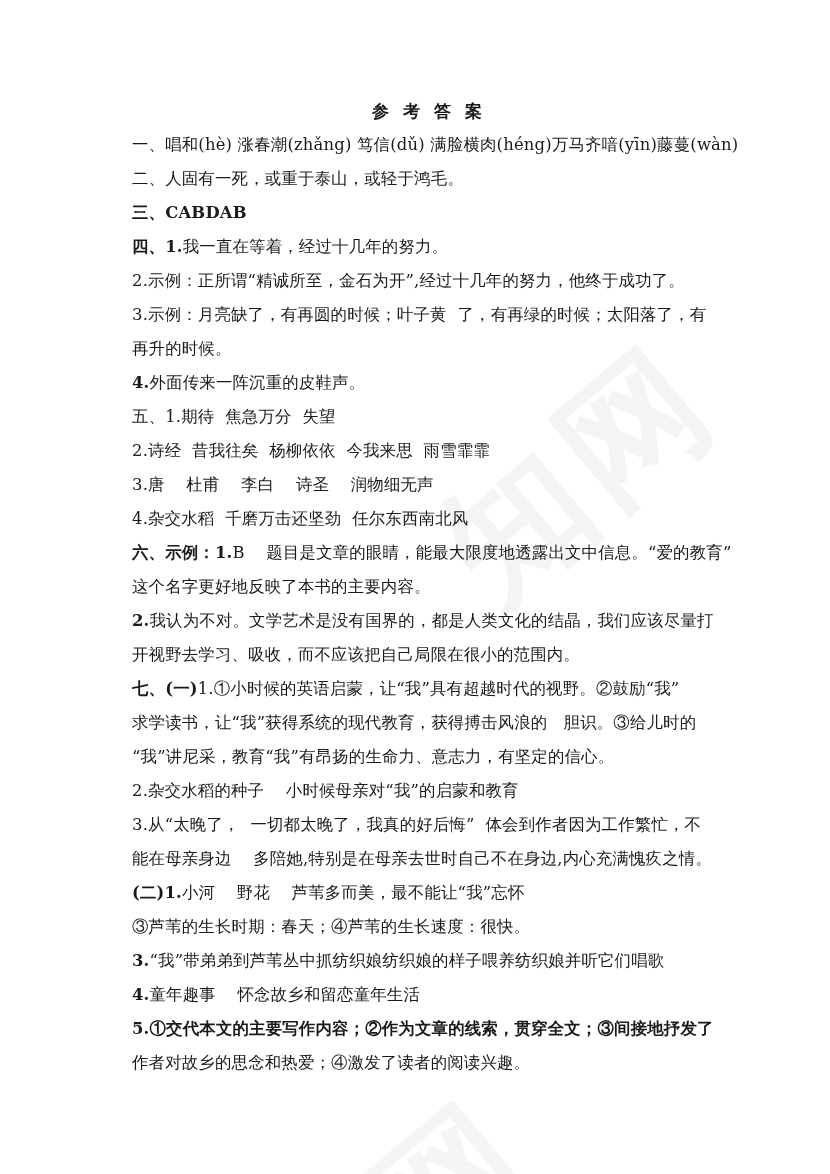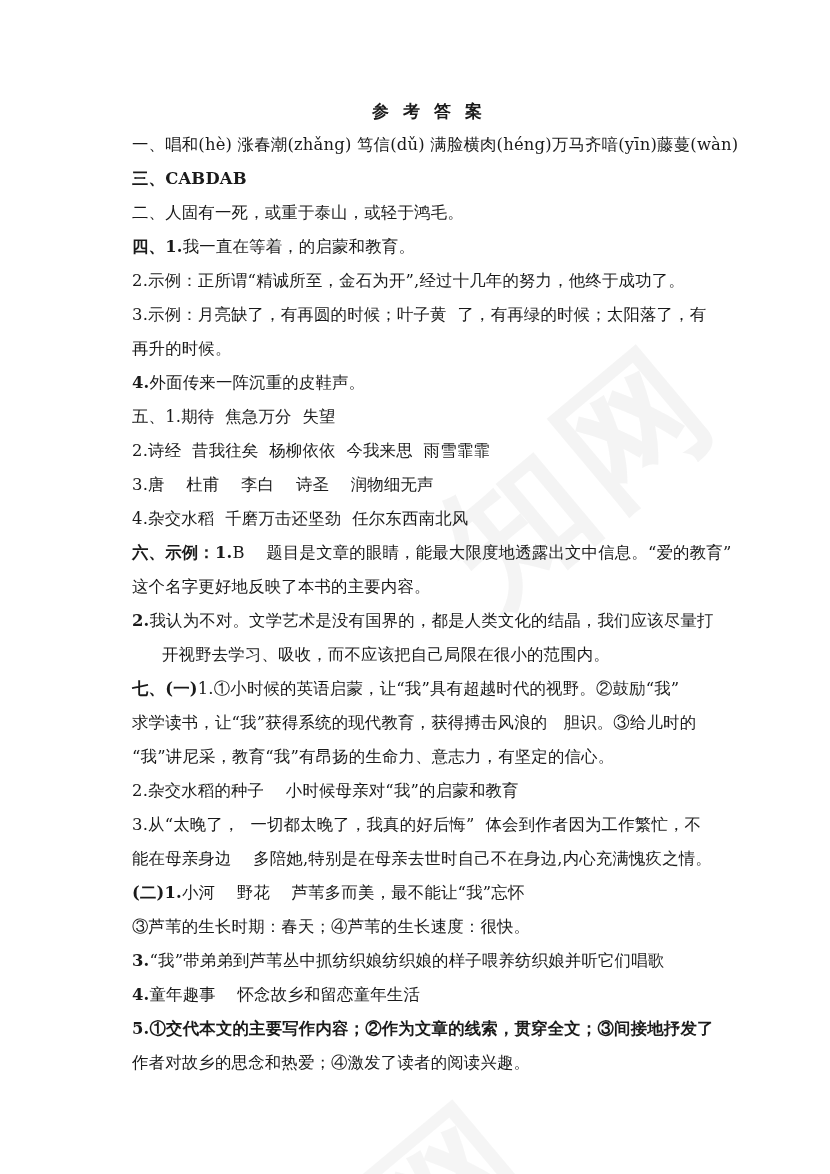--- a/index.html
+++ b/index.html
@@ -18,35 +18,35 @@
 </head>
 <body>
 
 <div class="watermark wm1">知网</div>
 <div class="watermark wm2">网</div>
 
 <div class="page">
   <div class="title">参考答案</div>
   <div id="lines">
       <div class="line"><span>一、</span><span class="b"></span><span style="white-space: pre;">唱和(hè) 涨春潮(zhǎng) 笃信(dǔ) 满脸横肉(héng)万马齐喑(yīn)藤蔓(wàn)</span></div>
+      <div class="line"><span>二、</span><span class="b"></span><span style="white-space: pre;">人固有一死，或重于泰山，或轻于鸿毛。</span></div>
       <div class="line"><span class="b">三、</span><span class="b">CABDAB</span><span style="white-space: pre;"></span></div>
-      <div class="line"><span>二、</span><span class="b"></span><span style="white-space: pre;">人固有一死，或重于泰山，或轻于鸿毛。</span></div>
-      <div class="line"><span class="b">四、</span><span class="b">1.</span><span style="white-space: pre;">我一直在等着，的启蒙和教育。</span></div>
+      <div class="line"><span class="b">四、</span><span class="b">1.</span><span style="white-space: pre;">我一直在等着，经过十几年的努力。</span></div>
       <div class="line"><span></span><span class="b"></span><span style="white-space: pre;">2.示例：正所谓“精诚所至，金石为开”,经过十几年的努力，他终于成功了。</span></div>
       <div class="line"><span></span><span class="b"></span><span style="white-space: pre;">3.示例：月亮缺了，有再圆的时候；叶子黄  了，有再绿的时候；太阳落了，有</span></div>
       <div class="line"><span></span><span class="b"></span><span style="white-space: pre;">再升的时候。</span></div>
       <div class="line"><span></span><span class="b">4.</span><span style="white-space: pre; margin-top: 19px;">外面传来一阵沉重的皮鞋声。</span></div>
       <div class="line"><span>五、</span><span class="b"></span><span style="white-space: pre;">1.期待  焦急万分  失望</span></div>
       <div class="line"><span></span><span class="b"></span><span style="white-space: pre;">2.诗经  昔我往矣  杨柳依依  今我来思  雨雪霏霏</span></div>
       <div class="line"><span></span><span class="b"></span><span style="white-space: pre;">3.唐    杜甫    李白    诗圣    润物细无声</span></div>
       <div class="line"><span></span><span class="b"></span><span style="white-space: pre;">4.杂交水稻  千磨万击还坚劲  任尔东西南北风</span></div>
       <div class="line"><span class="b">六、示例：</span><span class="b">1.</span><span style="white-space: pre;">B    题目是文章的眼睛，能最大限度地透露出文中信息。“爱的教育”</span></div>
       <div class="line"><span></span><span class="b"></span><span style="white-space: pre;">这个名字更好地反映了本书的主要内容。</span></div>
       <div class="line"><span></span><span class="b">2.</span><span style="white-space: pre;">我认为不对。文学艺术是没有国界的，都是人类文化的结晶，我们应该尽量打</span></div>
-      <div class="line"><span></span><span class="b"></span><span style="white-space: pre; margin-left: 30px;">开视野去学习、吸收，而不应该把自己局限在很小的范围内。</span></div>
+      <div class="line"><span></span><span class="b"></span><span style="white-space: pre;">开视野去学习、吸收，而不应该把自己局限在很小的范围内。</span></div>
       <div class="line"><span class="b">七、(一)</span><span class="b"></span><span style="white-space: pre;">1.①小时候的英语启蒙，让“我”具有超越时代的视野。②鼓励“我”</span></div>
       <div class="line"><span></span><span class="b"></span><span style="white-space: pre;">求学读书，让“我”获得系统的现代教育，获得搏击风浪的   胆识。③给儿时的</span></div>
       <div class="line"><span></span><span class="b"></span><span style="white-space: pre;">“我”讲尼采，教育“我”有昂扬的生命力、意志力，有坚定的信心。</span></div>
       <div class="line"><span></span><span class="b"></span><span style="white-space: pre;">2.杂交水稻的种子    小时候母亲对“我”的启蒙和教育</span></div>
       <div class="line"><span></span><span class="b"></span><span style="white-space: pre;">3.从“太晚了，  一切都太晚了，我真的好后悔”  体会到作者因为工作繁忙，不</span></div>
       <div class="line"><span></span><span class="b"></span><span style="white-space: pre;">能在母亲身边    多陪她,特别是在母亲去世时自己不在身边,内心充满愧疚之情。</span></div>
       <div class="line"><span class="b">(二)</span><span class="b">1.</span><span style="white-space: pre;">小河    野花    芦苇多而美，最不能让“我”忘怀</span></div>
       <div class="line"><span></span><span class="b"></span><span style="white-space: pre;">③芦苇的生长时期：春天；④芦苇的生长速度：很快。</span></div>
       <div class="line"><span></span><span class="b">3.</span><span style="white-space: pre; margin-top: 36px;">“我”带弟弟到芦苇丛中抓纺织娘纺织娘的样子喂养纺织娘并听它们唱歌</span></div>
       <div class="line"><span></span><span class="b">4.</span><span style="white-space: pre;">童年趣事    怀念故乡和留恋童年生活</span></div>

